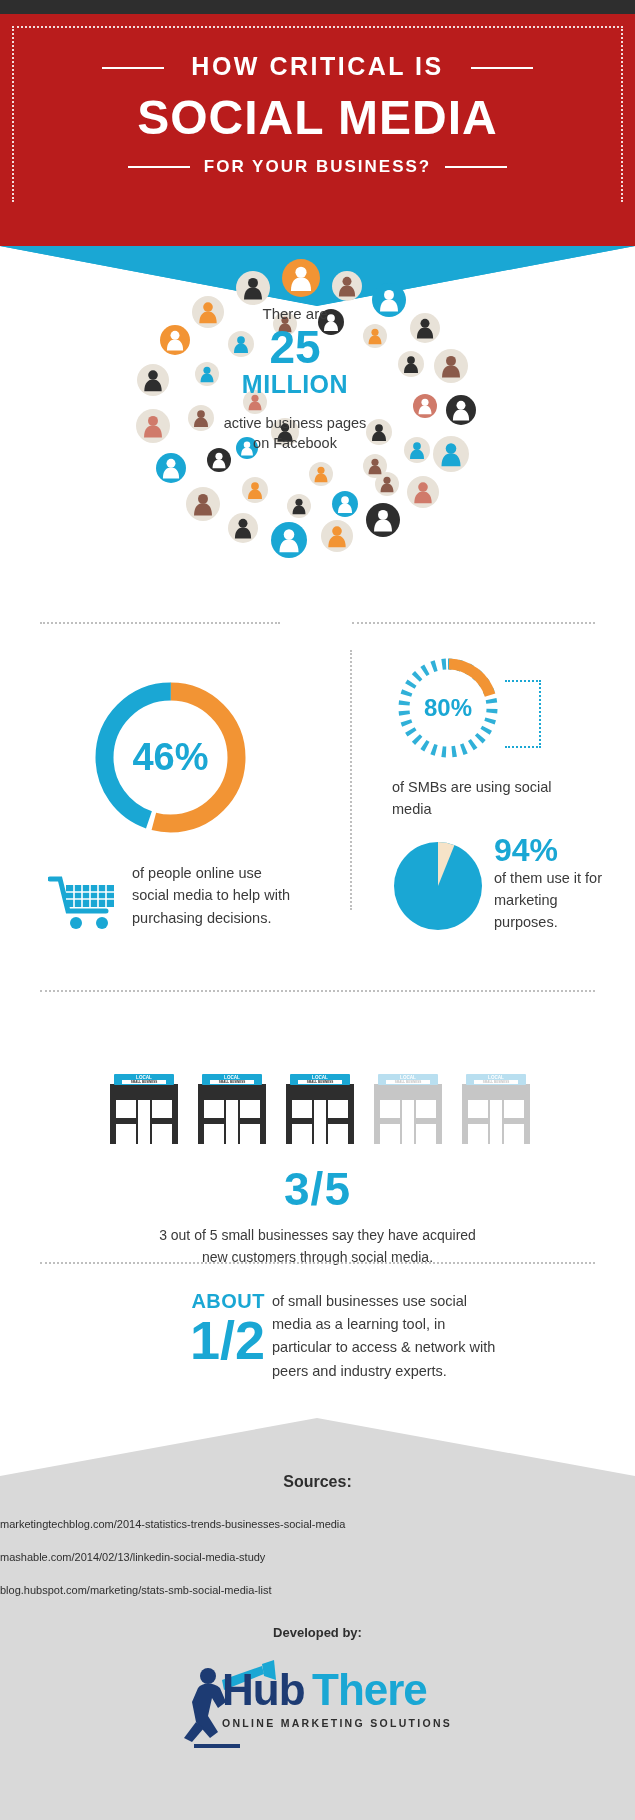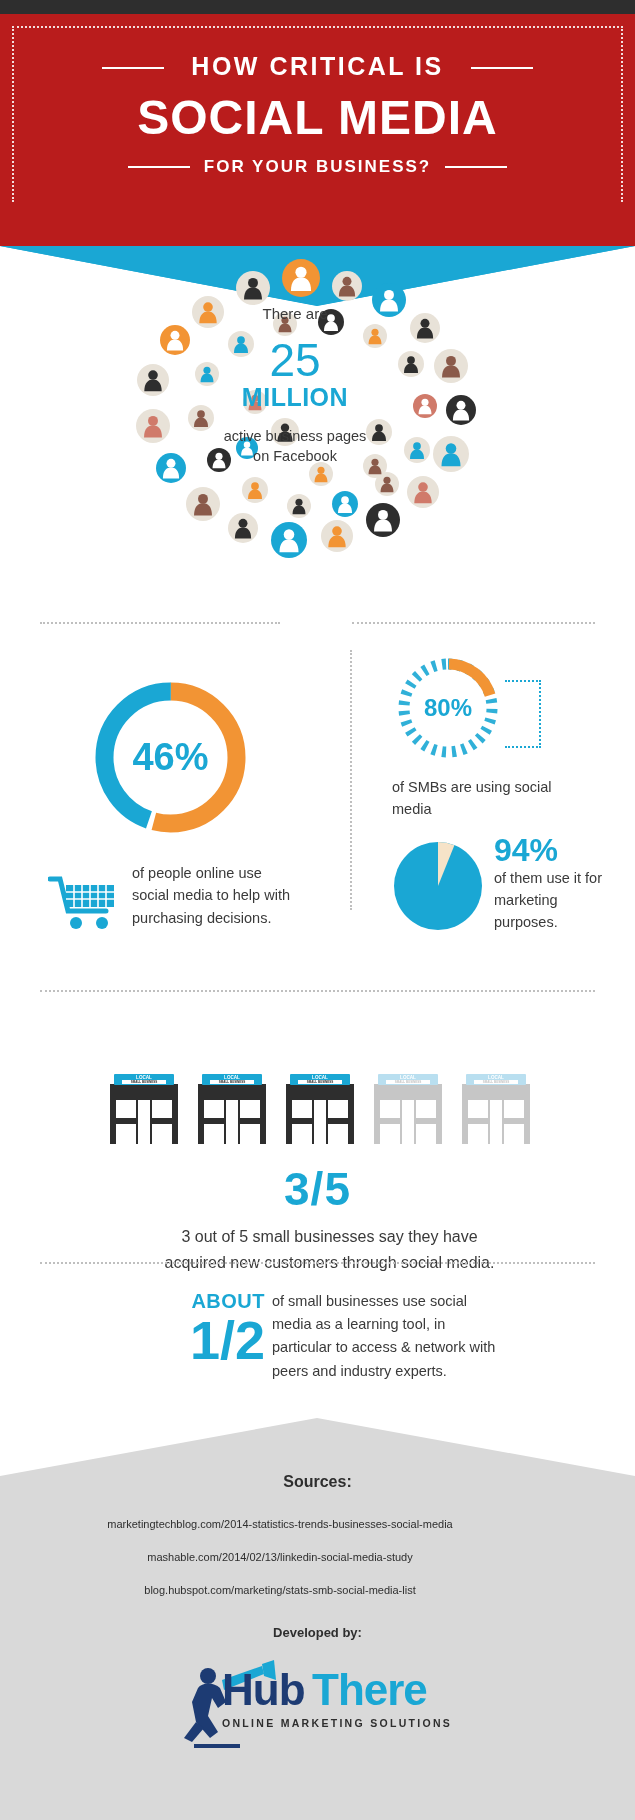--- a/index.html
+++ b/index.html
@@ -60,21 +60,21 @@
   .hdr-rule2.left { left: 128px; }
   .hdr-rule2.right { right: 128px; }
 
   
   .ring { position: absolute; left: 95px; top: 252px; width: 440px; height: 320px; }
 
   .ring-text {
     position: absolute; left: 200px; top: 305px; width: 190px; text-align: center;
   }
   .rt-1 { font-size: 15px; color: #3a3a3a; }
-  .rt-2 { font-size: 46px; font-weight: normal; color: #1aa7d4; line-height: 1.0; margin-top: 15px; }
+  .rt-2 { font-size: 46px; font-weight: bold; color: #1aa7d4; line-height: 1.0; margin-top: 2px; }
   .rt-3 { font-size: 25px; font-weight: bold; color: #1aa7d4; letter-spacing: 0.5px; }
   .rt-4 { font-size: 14.5px; color: #3a3a3a; margin-top: 15px; line-height: 1.35; }
 
   
   .dotsep { position: absolute; height: 0; border-top: 2px dotted #bfbfbf; }
   .dotsepv { position: absolute; width: 0; border-left: 2px dotted #bfbfbf; }
 
   
   .sec2 { position: absolute; left: 0; top: 640px; width: 635px; height: 340px; }
   .donut46 { position: absolute; left: 88px; top: 35px; width: 165px; height: 165px; }
@@ -117,21 +117,21 @@
   
   .sec3 { position: absolute; left: 0; top: 1052px; width: 587px; height: 245px; }
   .shops { position: absolute; left: 104px; top: 18px; width: 430px; height: 80px; }
   .shop { position: absolute; top: 0; width: 80px; height: 80px; }
   .big35 {
     position: absolute; left: 0; top: 110px; width: 635px; text-align: center;
     font-size: 46px; font-weight: bold; color: #1aa7d4; letter-spacing: 1px;
   }
   .sec3-text {
     position: absolute; left: 150px; top: 172px; width: 335px; text-align: center;
-    font-size: 16px; color: #3a3a3a; line-height: 1.6; margin-left: 12px;
+    font-size: 14px; color: #3a3a3a; line-height: 1.6;
   }
 
   
   .sec4 { position: absolute; left: 0; top: 1290px; width: 635px; height: 120px; }
   .about {
     position: absolute; left: 160px; top: 0px; width: 105px; text-align: right;
     font-size: 20px; font-weight: bold; color: #1aa7d4; letter-spacing: 0.5px;
   }
   .half {
     position: absolute; left: 150px; top: 22px; width: 115px; text-align: right;
@@ -145,21 +145,21 @@
   
   .footer {
     position: absolute; left: 0; top: 1418px; width: 635px; height: 402px;
     background: #d9d9d9;
     clip-path: polygon(0 58px, 317px 0, 635px 58px, 635px 402px, 0 402px);
   }
   .sources-title {
     position: absolute; left: 0; top: 1473px; width: 635px; text-align: center;
     font-size: 16px; font-weight: bold; color: #2e2e2e;
   }
-  .src { position: absolute; left: 0; width: 560px; text-align: center;
+  .src { position: absolute; left: 0; width: 560px; text-align: left;
     font-size: 11px; color: #2e2e2e; }
   .devby {
     position: absolute; left: 0; top: 1625px; width: 635px; text-align: center;
     font-size: 13px; font-weight: bold; color: #2e2e2e;
   }
   .logo { position: absolute; left: 178px; top: 1652px; width: 280px; height: 105px; }
   .logo-hub {
     position: absolute; left: 222px; top: 1665px;
     font-size: 44px; font-weight: bold; color: #1d3b73; letter-spacing: -1px;
   }

